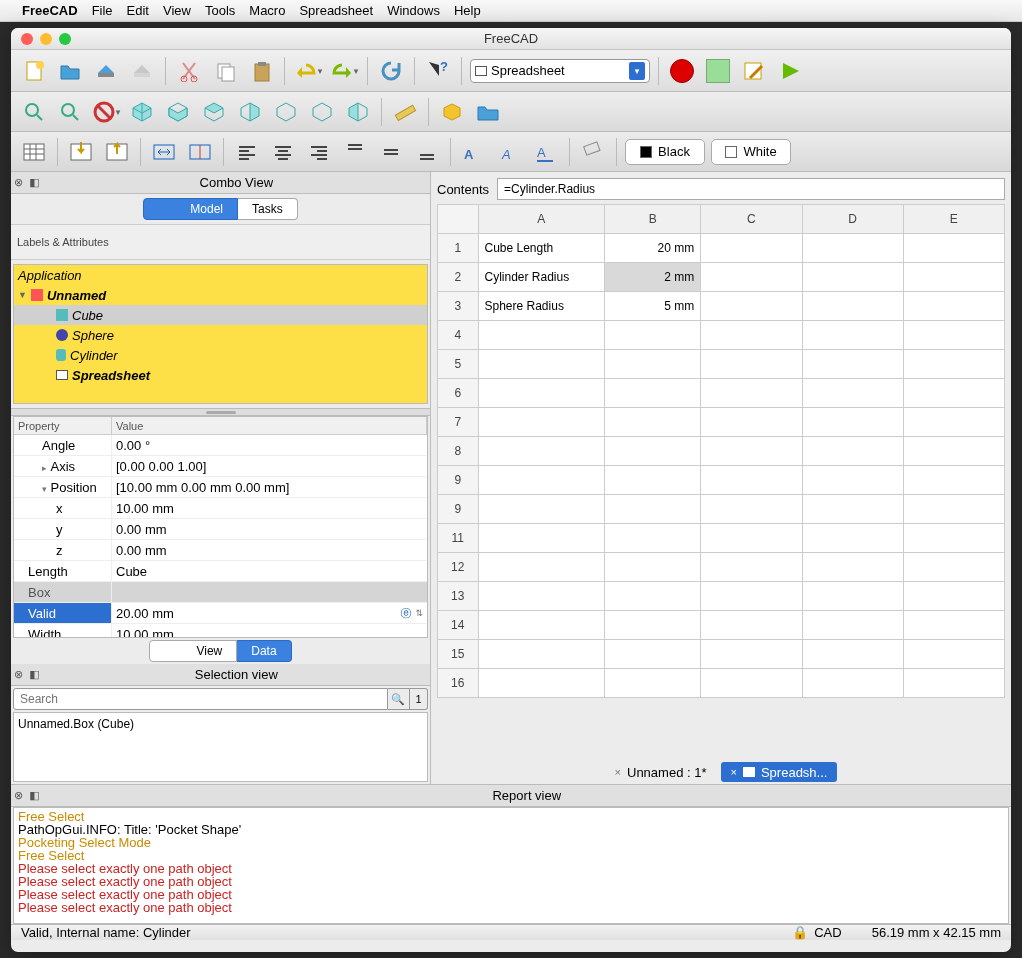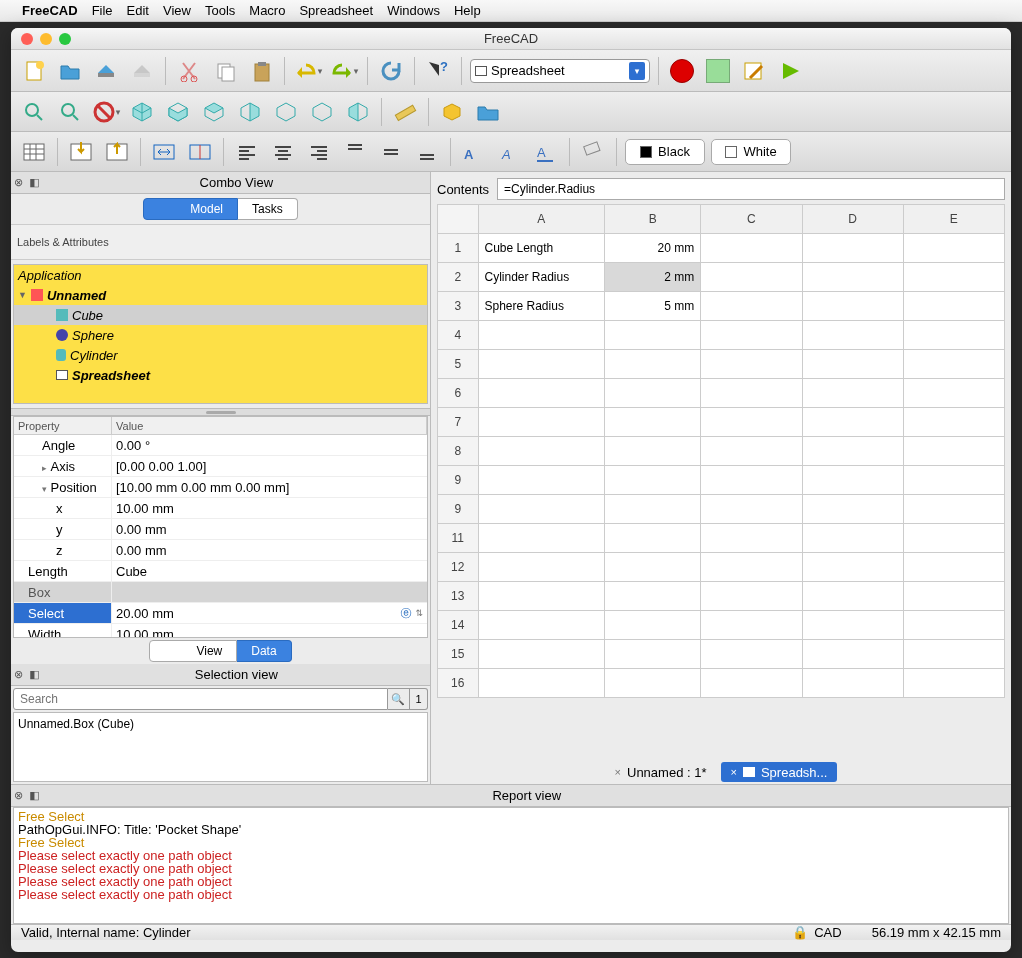--- a/index.html
+++ b/index.html
@@ -461,21 +461,21 @@
           </div>
         <div class="prop-row">
             <div class="pc1" style="padding-left:14px">Length</div>
             <div class="pc2">Cube</div>
           </div>
         <div class="prop-row grp">
             <div class="pc1" style="padding-left:14px">Box</div>
             <div class="pc2"></div>
           </div>
         <div class="prop-row sel">
-            <div class="pc1" style="padding-left:14px">Select</div>
+            <div class="pc1" style="padding-left:14px">Valid</div>
             <div class="pc2" style="display:flex;align-items:center">
               <span style="flex:1">20.00 mm</span>
               <span style="color:#2a6fc0;font-size:11px">ⓔ</span>
               <span style="font-size:9px;color:#777;margin-left:4px">⇅</span>
             </div>
           </div>
         <div class="prop-row">
             <div class="pc1" style="padding-left:14px">Width</div>
             <div class="pc2">10.00 mm</div>
           </div>
@@ -669,20 +669,21 @@
 
   <div class="report">
     <div class="panel-hdr">
       <span class="pbtn">⊗</span>
       <span class="pbtn">◧</span>
       <span class="ptitle">Report view</span>
     </div>
     <div class="rpt-body" id="rpt-body">
         <div class="orange">Free Select</div>
         <div>PathOpGui.INFO: Title: 'Pocket Shape'</div>
+        <div class="orange">Pocketing Select Mode</div>
         <div class="orange">Free Select</div>
         <div class="red">Please select exactly one path object</div>
         <div class="red">Please select exactly one path object</div>
         <div class="red">Please select exactly one path object</div>
         <div class="red">Please select exactly one path object</div>
       </div>
   </div>
 
   <div class="statusbar">
     <span>Valid, Internal name: Cylinder</span>

